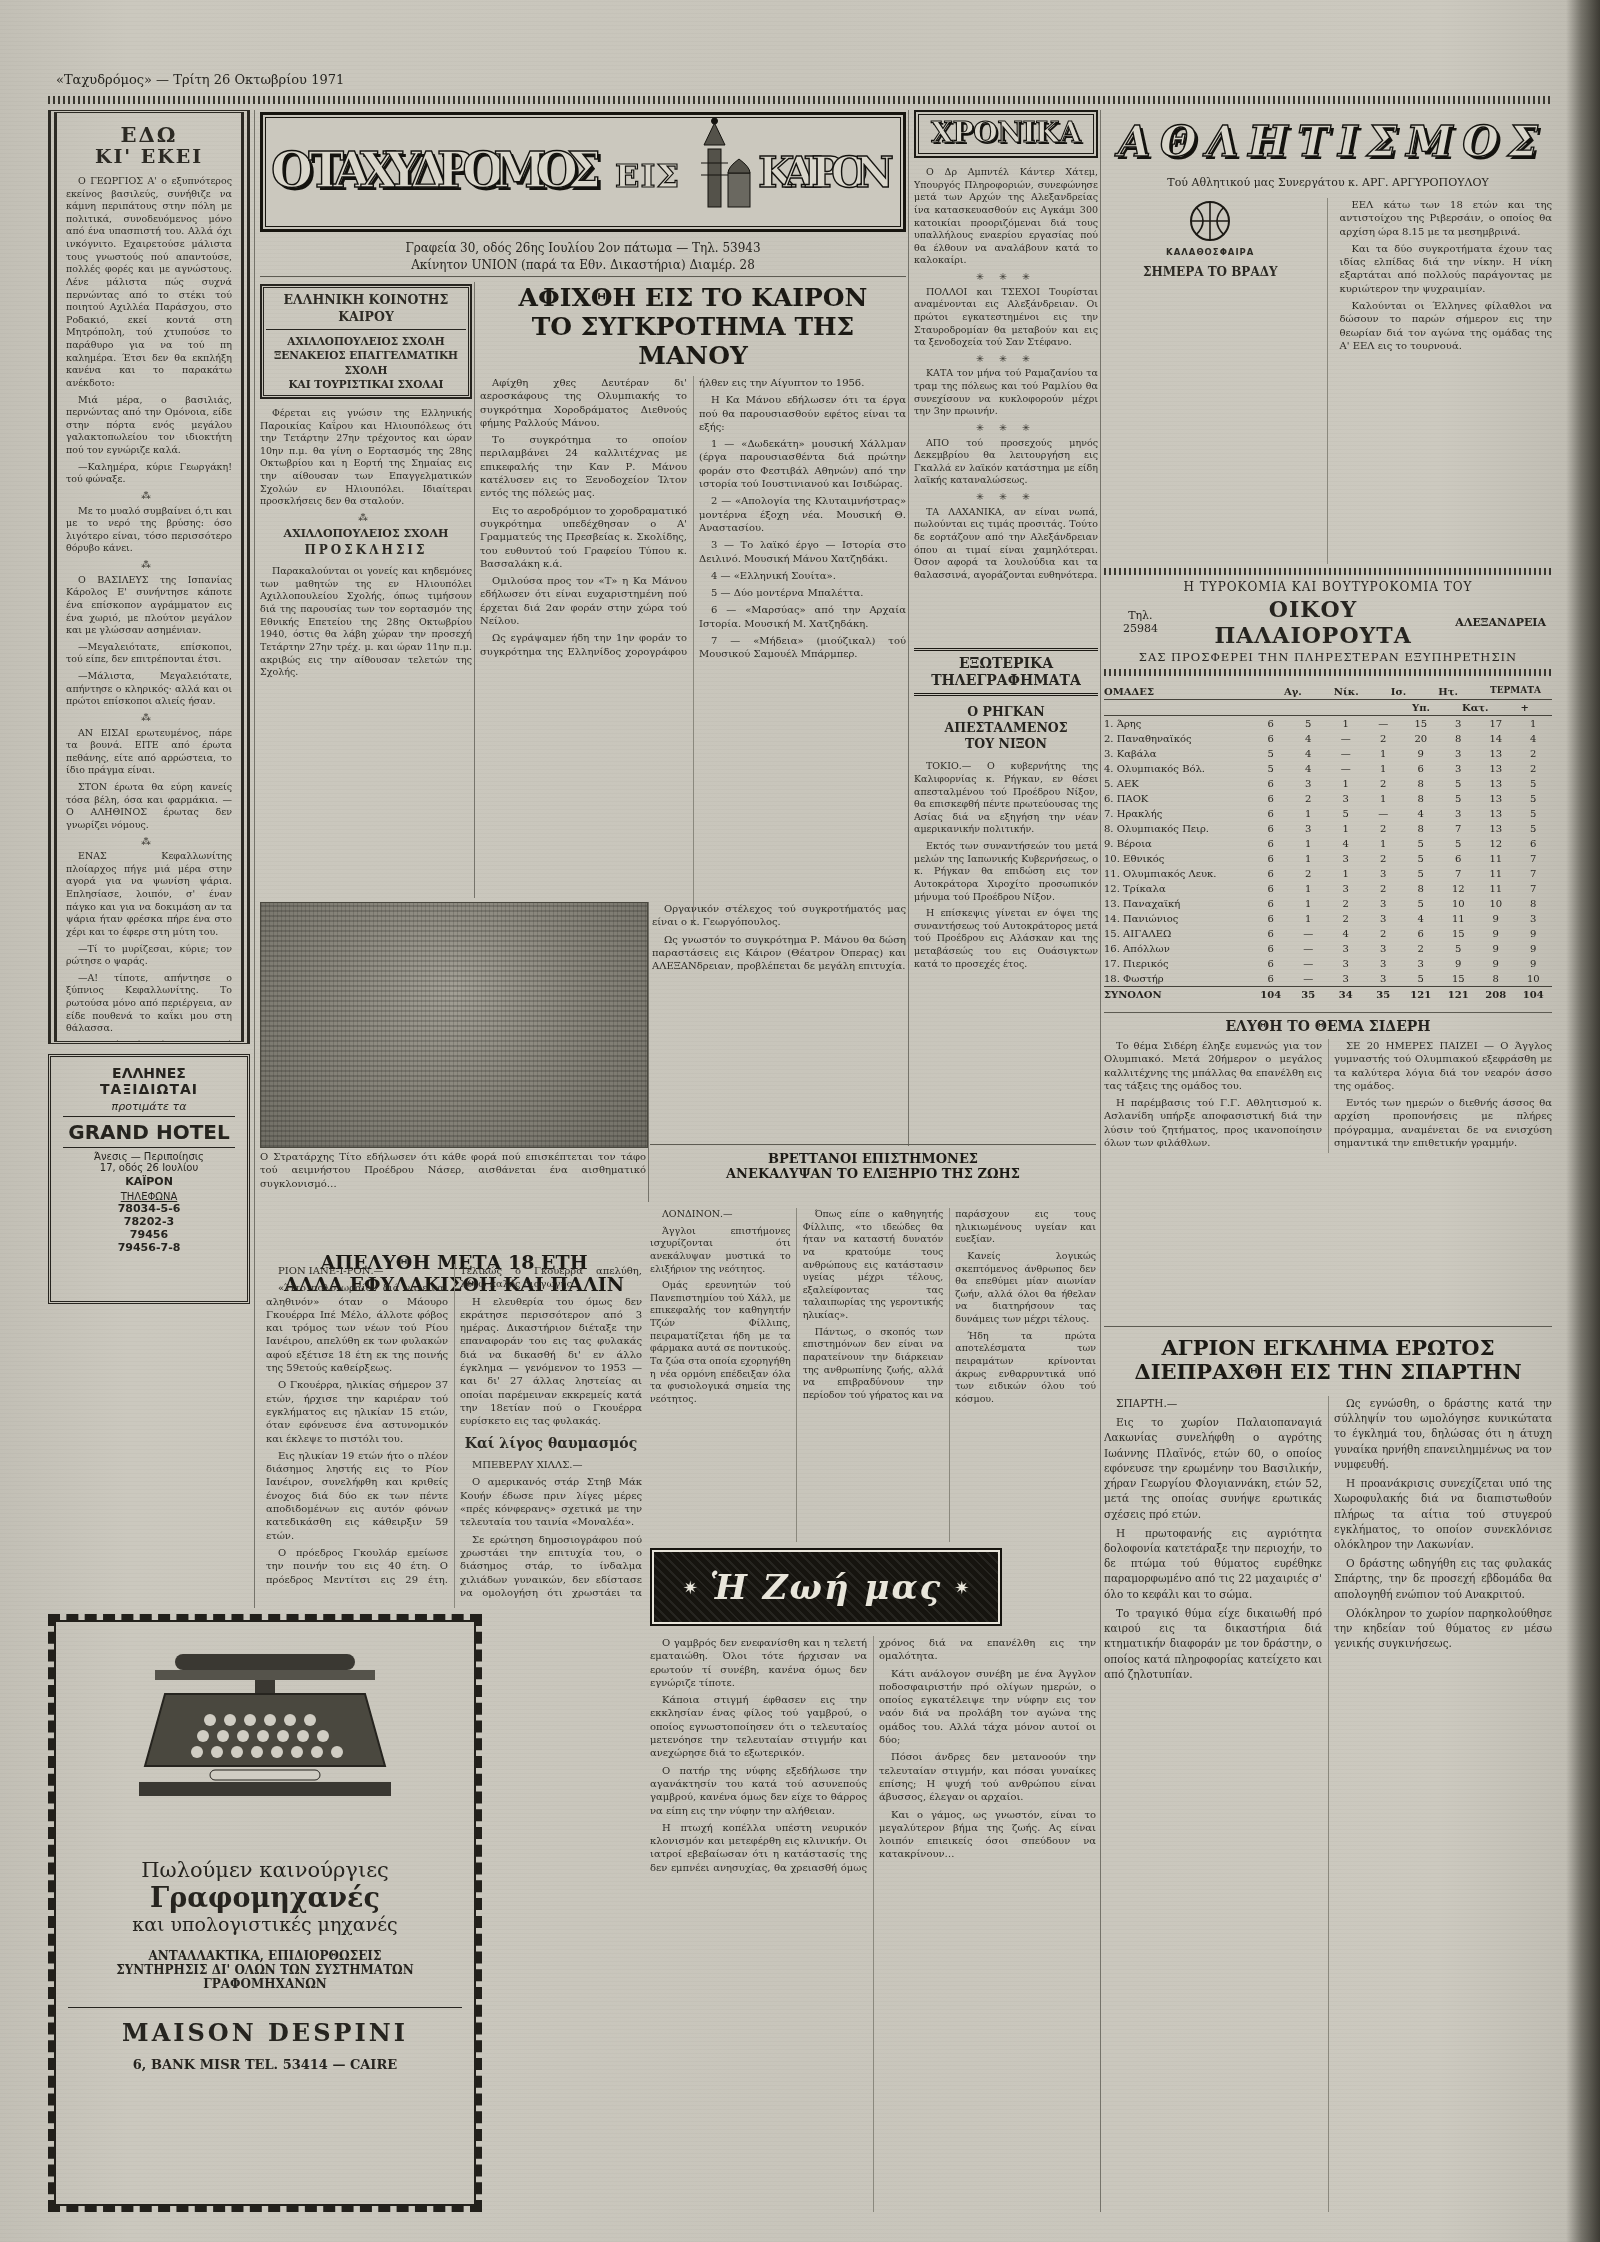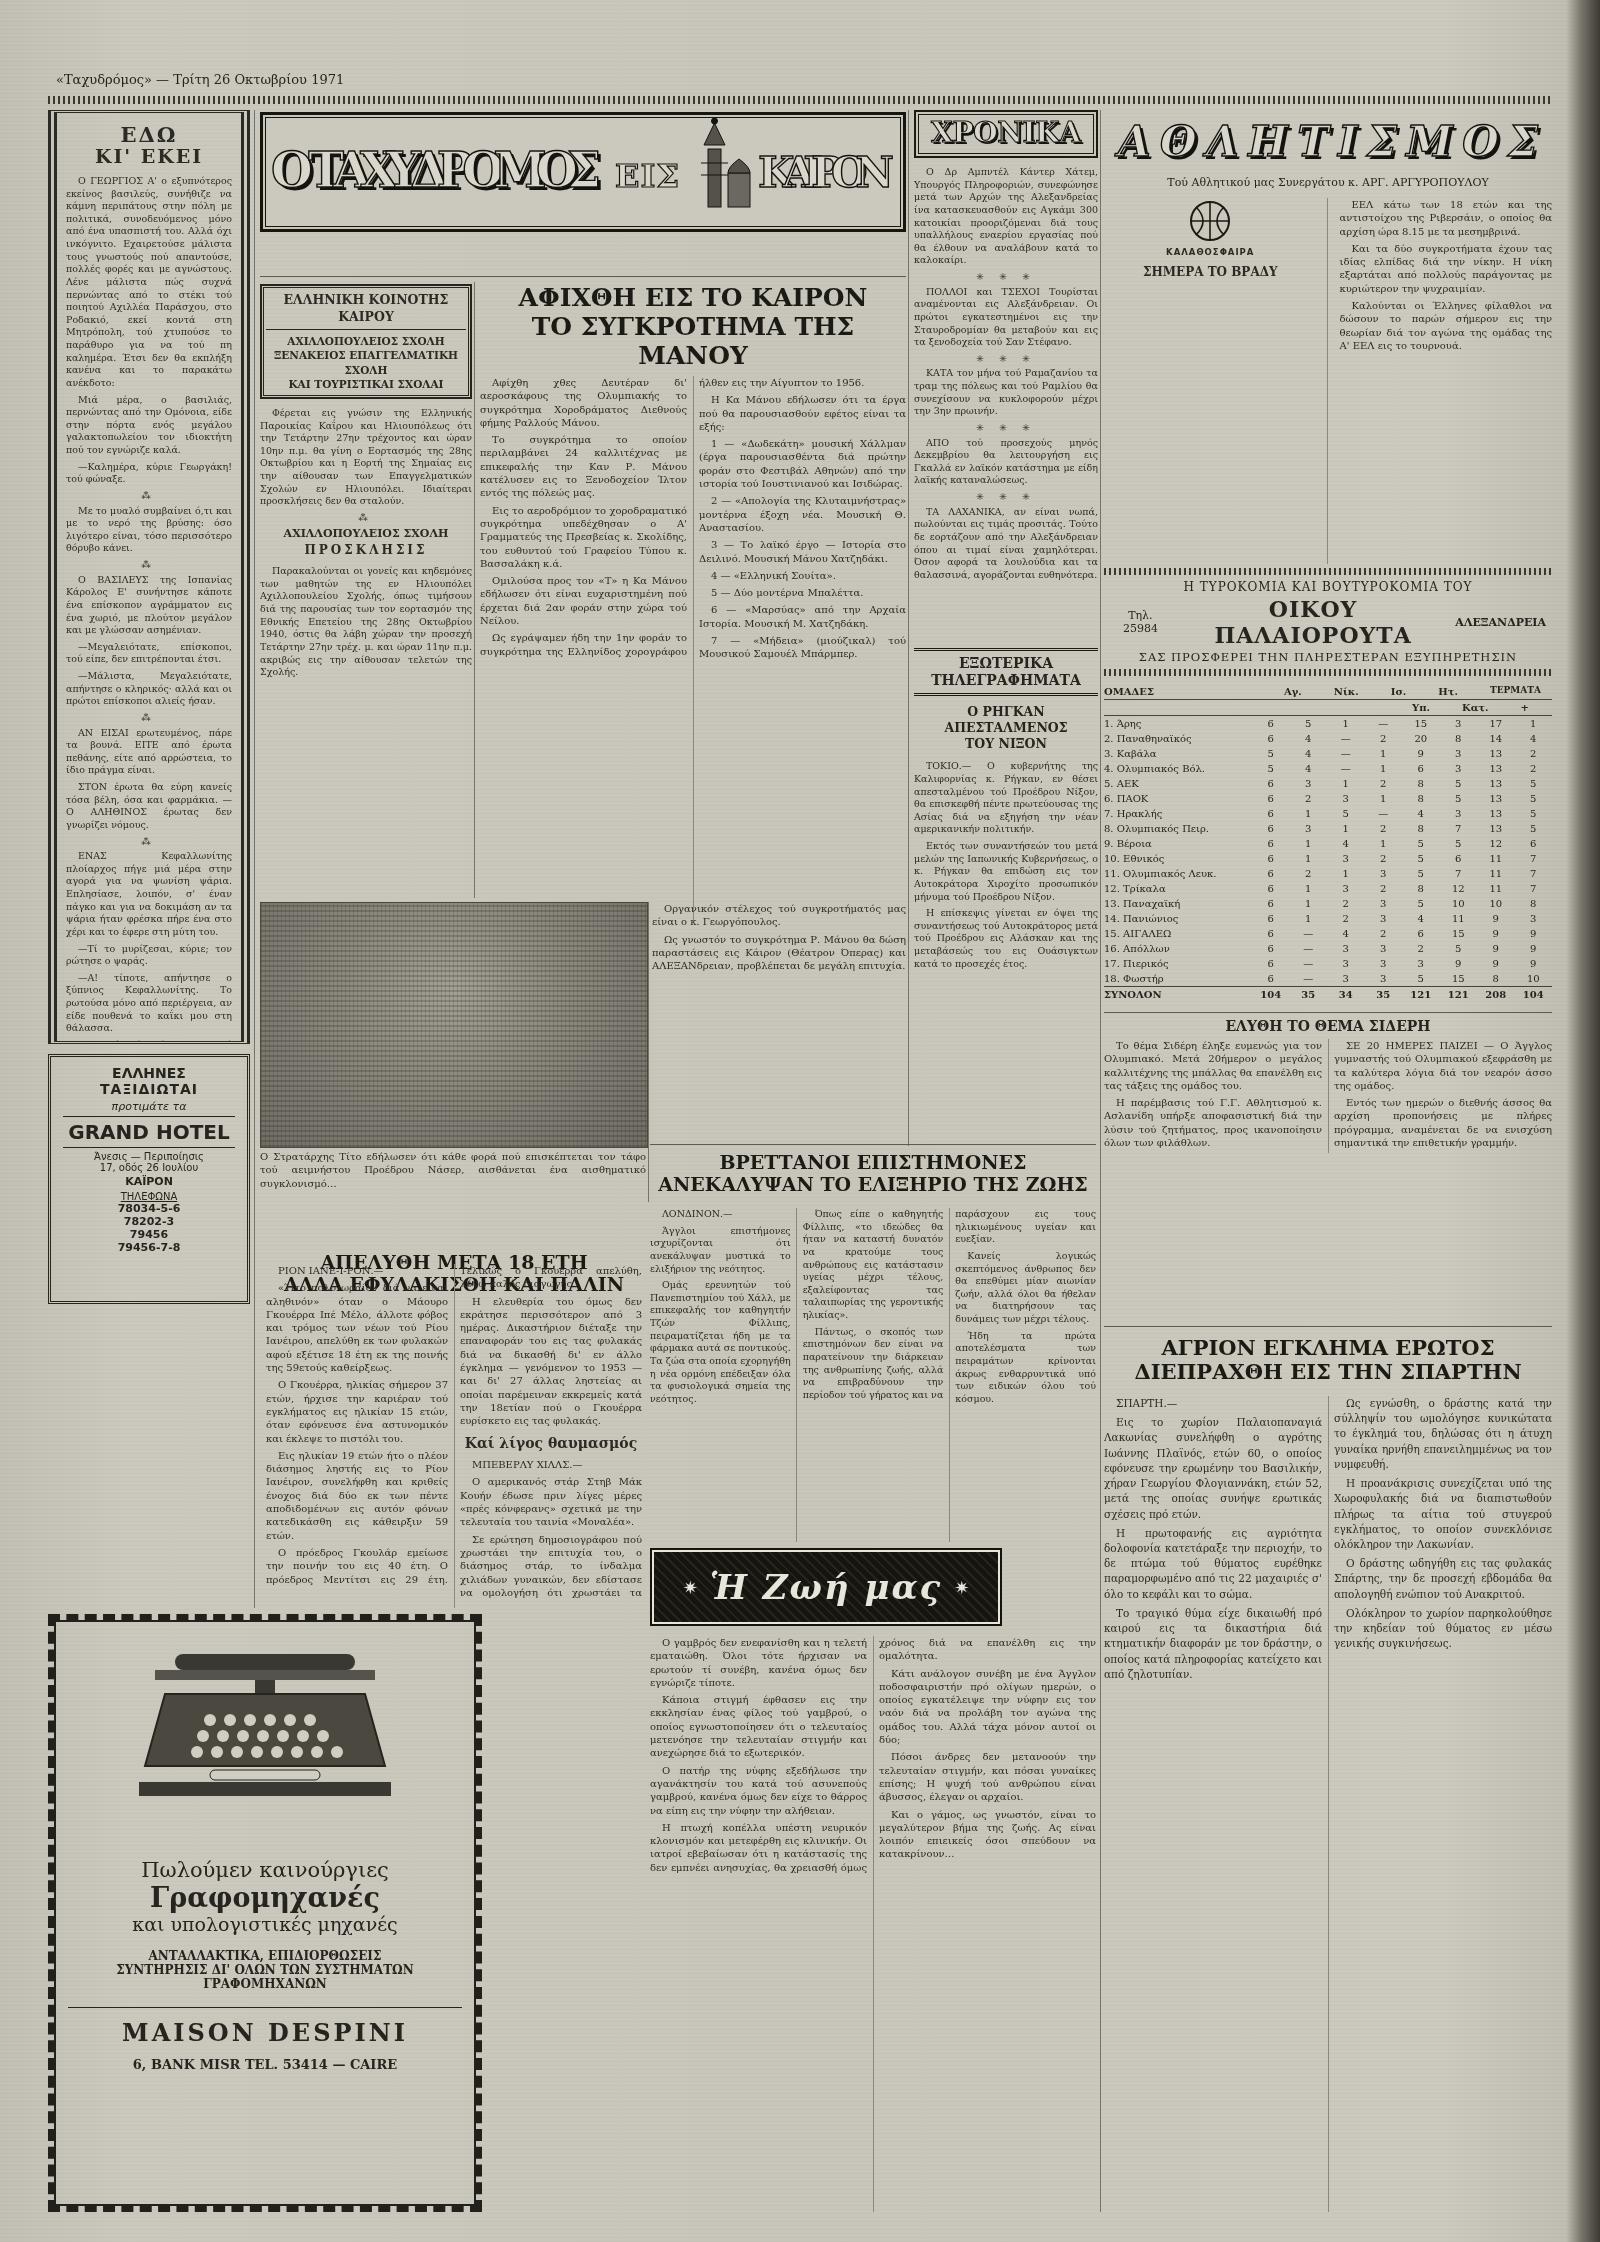--- a/index.html
+++ b/index.html
@@ -110,20 +110,24 @@
         <line x1="438" y1="48" x2="465" y2="48"></line>
         <line x1="438" y1="60" x2="465" y2="60"></line>
         <circle cx="451.5" cy="6" r="3" fill="#14130f"></circle>
         <rect x="465" y="58" width="22" height="34" fill="#6a6860"></rect>
         <path d="M476 44 Q487 52 487 58 L465 58 Q465 52 476 44 Z"></path>
       </g>
       <text x="495" y="72" font-family="DejaVu Serif" font-weight="bold" font-size="42" fill="#d9d6cb" stroke="#14130f" stroke-width="1.4" textLength="136">ΚΑΙΡΟΝ</text>
     </svg>
   </div>
 
+  <div class="blk" style="left:260px;top:240px;width:646px;text-align:center;font-size:12px;line-height:1.4;">
+    <div>Γραφεία 30, οδός 26ης Ιουλίου 2ον πάτωμα — Τηλ. 53943</div>
+    <div>Ακίνητον UNION (παρά τα Εθν. Δικαστήρια) Διαμέρ. 28</div>
+  </div>
   <div class="hrule" style="left:260px;top:276px;width:646px;"></div>
 
   <div class="blk body" style="left:260px;top:284px;width:212px;height:612px;overflow:hidden;font-size:9.5px;">
     <div class="frame">
       <div class="org">ΕΛΛΗΝΙΚΗ ΚΟΙΝΟΤΗΣ ΚΑΙΡΟΥ</div>
       <div class="sch">ΑΧΙΛΛΟΠΟΥΛΕΙΟΣ ΣΧΟΛΗ</div>
       <div class="sch">ΞΕΝΑΚΕΙΟΣ ΕΠΑΓΓΕΛΜΑΤΙΚΗ ΣΧΟΛΗ</div>
       <div class="sch">ΚΑΙ ΤΟΥΡΙΣΤΙΚΑΙ ΣΧΟΛΑΙ</div>
     </div>
     <p style="margin-top:8px;">Φέρεται εις γνώσιν της Ελληνικής Παροικίας Καΐρου και Ηλιουπόλεως ότι την Τετάρτην 27ην τρέχοντος και ώραν 10ην π.μ. θα γίνη ο Εορτασμός της 28ης Οκτωβρίου και η Εορτή της Σημαίας εις την αίθουσαν των Επαγγελματικών Σχολών εν Ηλιουπόλει. Ιδιαίτεραι προσκλήσεις δεν θα σταλούν.</p>
@@ -543,21 +547,21 @@
       <p>Εις το χωρίον Παλαιοπαναγιά Λακωνίας συνελήφθη ο αγρότης Ιωάννης Πλαϊνός, ετών 60, ο οποίος εφόνευσε την ερωμένην του Βασιλικήν, χήραν Γεωργίου Φλογιαννάκη, ετών 52, μετά της οποίας συνήψε ερωτικάς σχέσεις πρό ετών.</p>
       <p>Η πρωτοφανής εις αγριότητα δολοφονία κατετάραξε την περιοχήν, το δε πτώμα τού θύματος ευρέθηκε παραμορφωμένο από τις 22 μαχαιριές σ' όλο το κεφάλι και το σώμα.</p>
       <p>Το τραγικό θύμα είχε δικαιωθή πρό καιρού εις τα δικαστήρια διά κτηματικήν διαφοράν με τον δράστην, ο οποίος κατά πληροφορίας κατείχετο και από ζηλοτυπίαν.</p>
       <p>Ως εγνώσθη, ο δράστης κατά την σύλληψίν του ωμολόγησε κυνικώτατα το έγκλημά του, δηλώσας ότι η άτυχη γυναίκα ηρνήθη επανειλημμένως να τον νυμφευθή.</p>
       <p>Η προανάκρισις συνεχίζεται υπό της Χωροφυλακής διά να διαπιστωθούν πλήρως τα αίτια τού στυγερού εγκλήματος, το οποίον συνεκλόνισε ολόκληρον την Λακωνίαν.</p>
       <p>Ο δράστης ωδηγήθη εις τας φυλακάς Σπάρτης, την δε προσεχή εβδομάδα θα απολογηθή ενώπιον τού Ανακριτού.</p>
       <p>Ολόκληρον το χωρίον παρηκολούθησε την κηδείαν τού θύματος εν μέσω γενικής συγκινήσεως.</p>
     </div>
 
   <div class="hrule" style="left:650px;top:1144px;width:446px;"></div>
-  <div class="blk hl" style="left:650px;top:1152px;width:446px;font-size:19px;">
+  <div class="blk hl" style="left:650px;top:1152px;width:446px;font-size:13px;">
     <div>ΒΡΕΤΤΑΝΟΙ ΕΠΙΣΤΗΜΟΝΕΣ</div>
     <div>ΑΝΕΚΑΛΥΨΑΝ ΤΟ ΕΛΙΞΗΡΙΟ ΤΗΣ ΖΩΗΣ</div>
   </div>
   <div class="blk body cols3" style="left:650px;top:1208px;width:446px;height:334px;overflow:hidden;font-size:9.5px;">
 
   <p>ΛΟΝΔΙΝΟΝ.—</p>
       <p>Άγγλοι επιστήμονες ισχυρίζονται ότι ανεκάλυψαν μυστικά το ελιξήριον της νεότητος.</p>
       <p>Ομάς ερευνητών τού Πανεπιστημίου τού Χάλλ, με επικεφαλής τον καθηγητήν Τζών Φίλλιπς, πειραματίζεται ήδη με τα φάρμακα αυτά σε ποντικούς. Τα ζώα στα οποία εχορηγήθη η νέα ορμόνη επέδειξαν όλα τα φυσιολογικά σημεία της νεότητος.</p>
       <p>Όπως είπε ο καθηγητής Φίλλιπς, «το ιδεώδες θα ήταν να καταστή δυνατόν να κρατούμε τους ανθρώπους εις κατάστασιν υγείας μέχρι τέλους, εξαλείφοντας τας ταλαιπωρίας της γεροντικής ηλικίας».</p>
       <p>Πάντως, ο σκοπός των επιστημόνων δεν είναι να παρατείνουν την διάρκειαν της ανθρωπίνης ζωής, αλλά να επιβραδύνουν την περίοδον τού γήρατος και να παράσχουν εις τους ηλικιωμένους υγείαν και ευεξίαν.</p>

